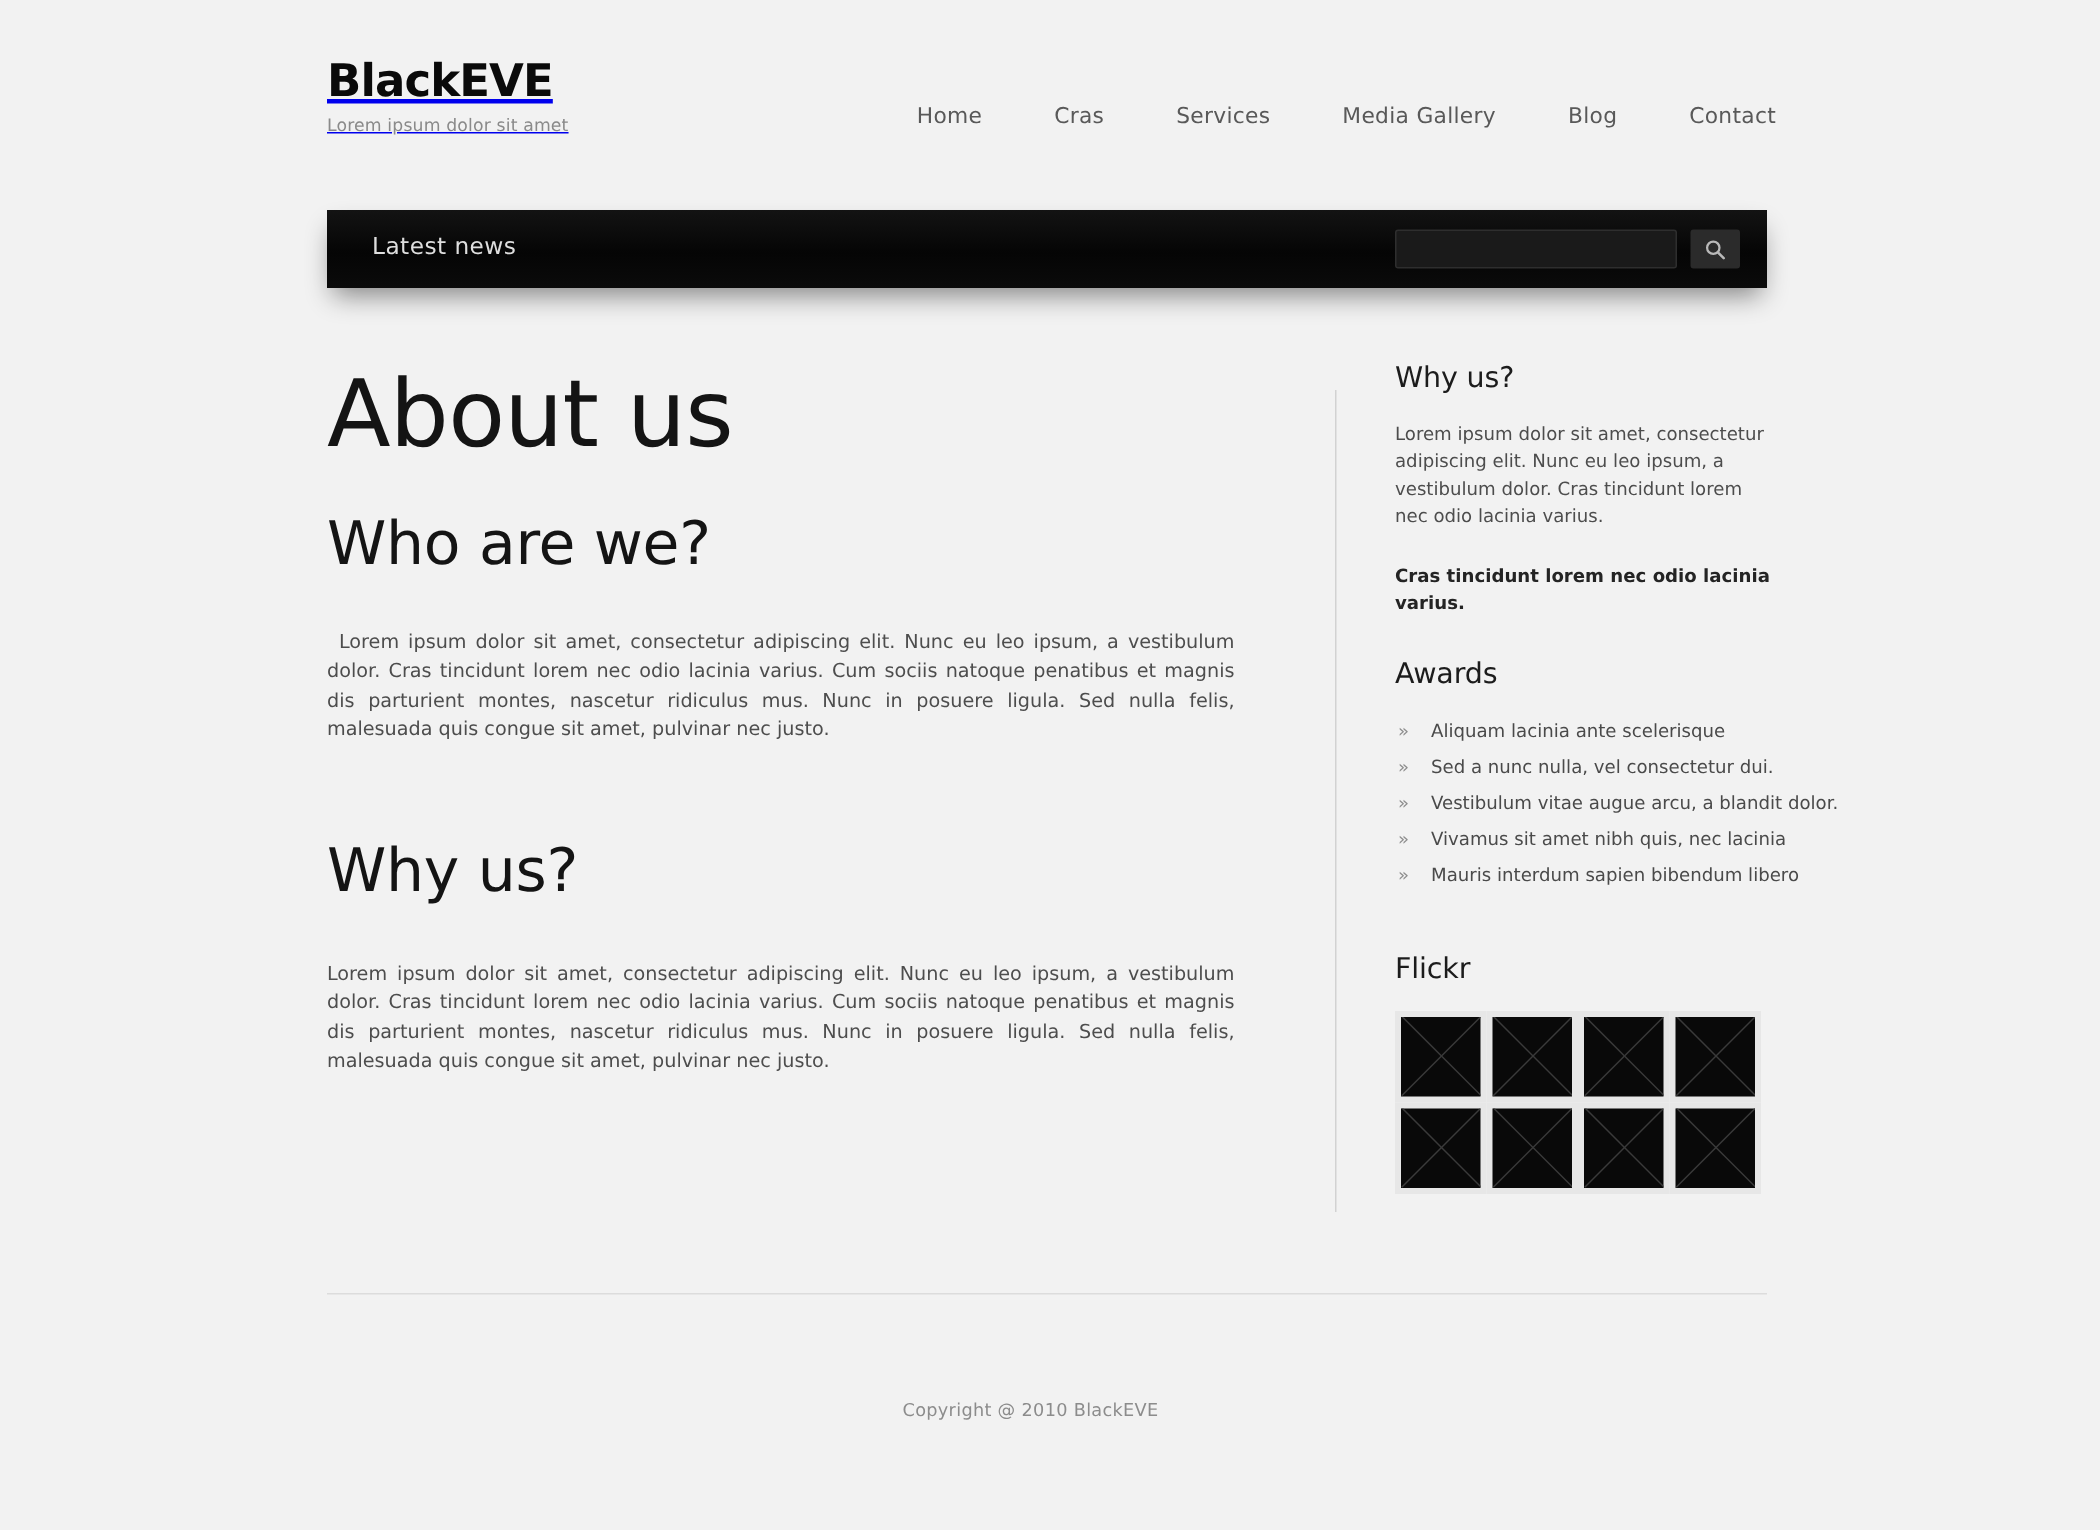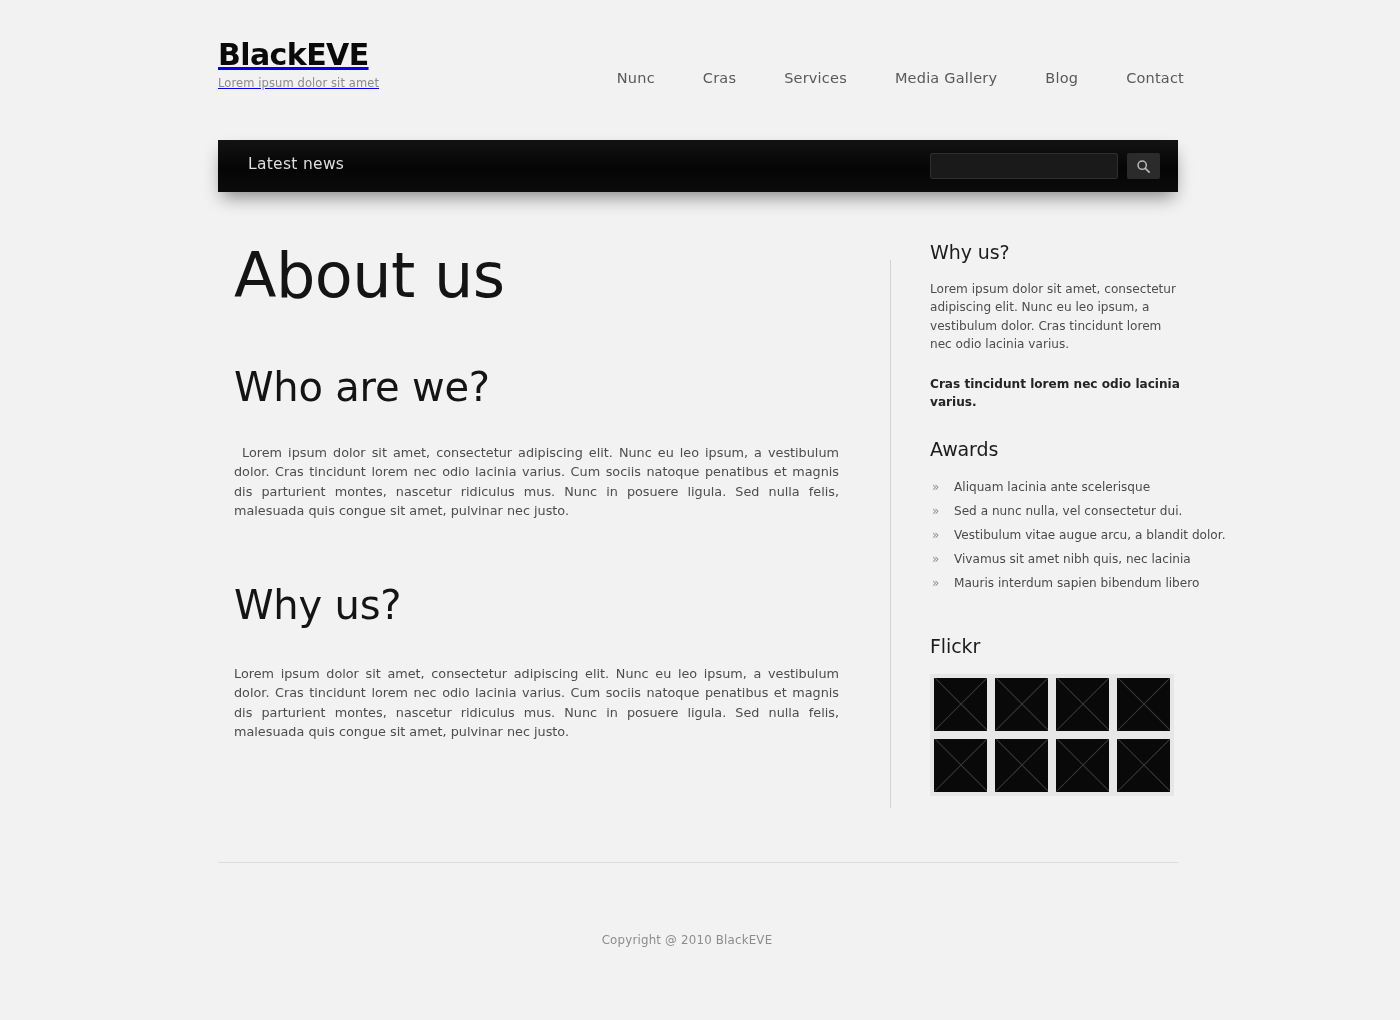--- a/index.html
+++ b/index.html
@@ -118,21 +118,21 @@
 
   
   .content {
     position: absolute;
     left: 218px;
     top: 240px;
     width: 962px;
   }
   .col-main {
     position: absolute;
-    left: 16px;
+    left: 0;
     top: 0;
     width: 640px;
   }
   .divider {
     position: absolute;
     left: 672px;
     top: 20px;
     width: 1px;
     height: 548px;
     background: #d2d2d2;
@@ -161,21 +161,21 @@
     letter-spacing: 0.05px;
     width: 610px;
   }
   h2.section-head {
     font-size: 40px;
     font-weight: normal;
     color: #141414;
     letter-spacing: -0.2px;
     line-height: 46px;
   }
-  .sp-who { margin-top: 52px; }
+  .sp-who { margin-top: 28px; }
   .sp-why { margin-top: 62px; }
   p.body-text {
     font-size: 12.8px;
     line-height: 19.3px;
     color: #4d4d4d;
     text-align: justify;
     width: 605px;
   }
   p.body-text.indent {
     margin-top: 33px;
@@ -288,21 +288,21 @@
 <body>
 
 <div class="page">
 
   <div class="header">
     <a class="brand" href="#">
       <div class="brand-name">BlackEVE</div>
       <div class="brand-tag">Lorem ipsum dolor sit amet</div>
     </a>
     <nav class="nav">
-      <a href="#">Nunc</a>
+      <a href="#">Home</a>
       <a href="#">Cras</a>
       <a href="#">Services</a>
       <a href="#">Media Gallery</a>
       <a href="#">Blog</a>
       <a href="#">Contact</a>
     </nav>
   </div>
 
   <div class="newsbar">
     <div class="newsbar-title">Latest news</div>

